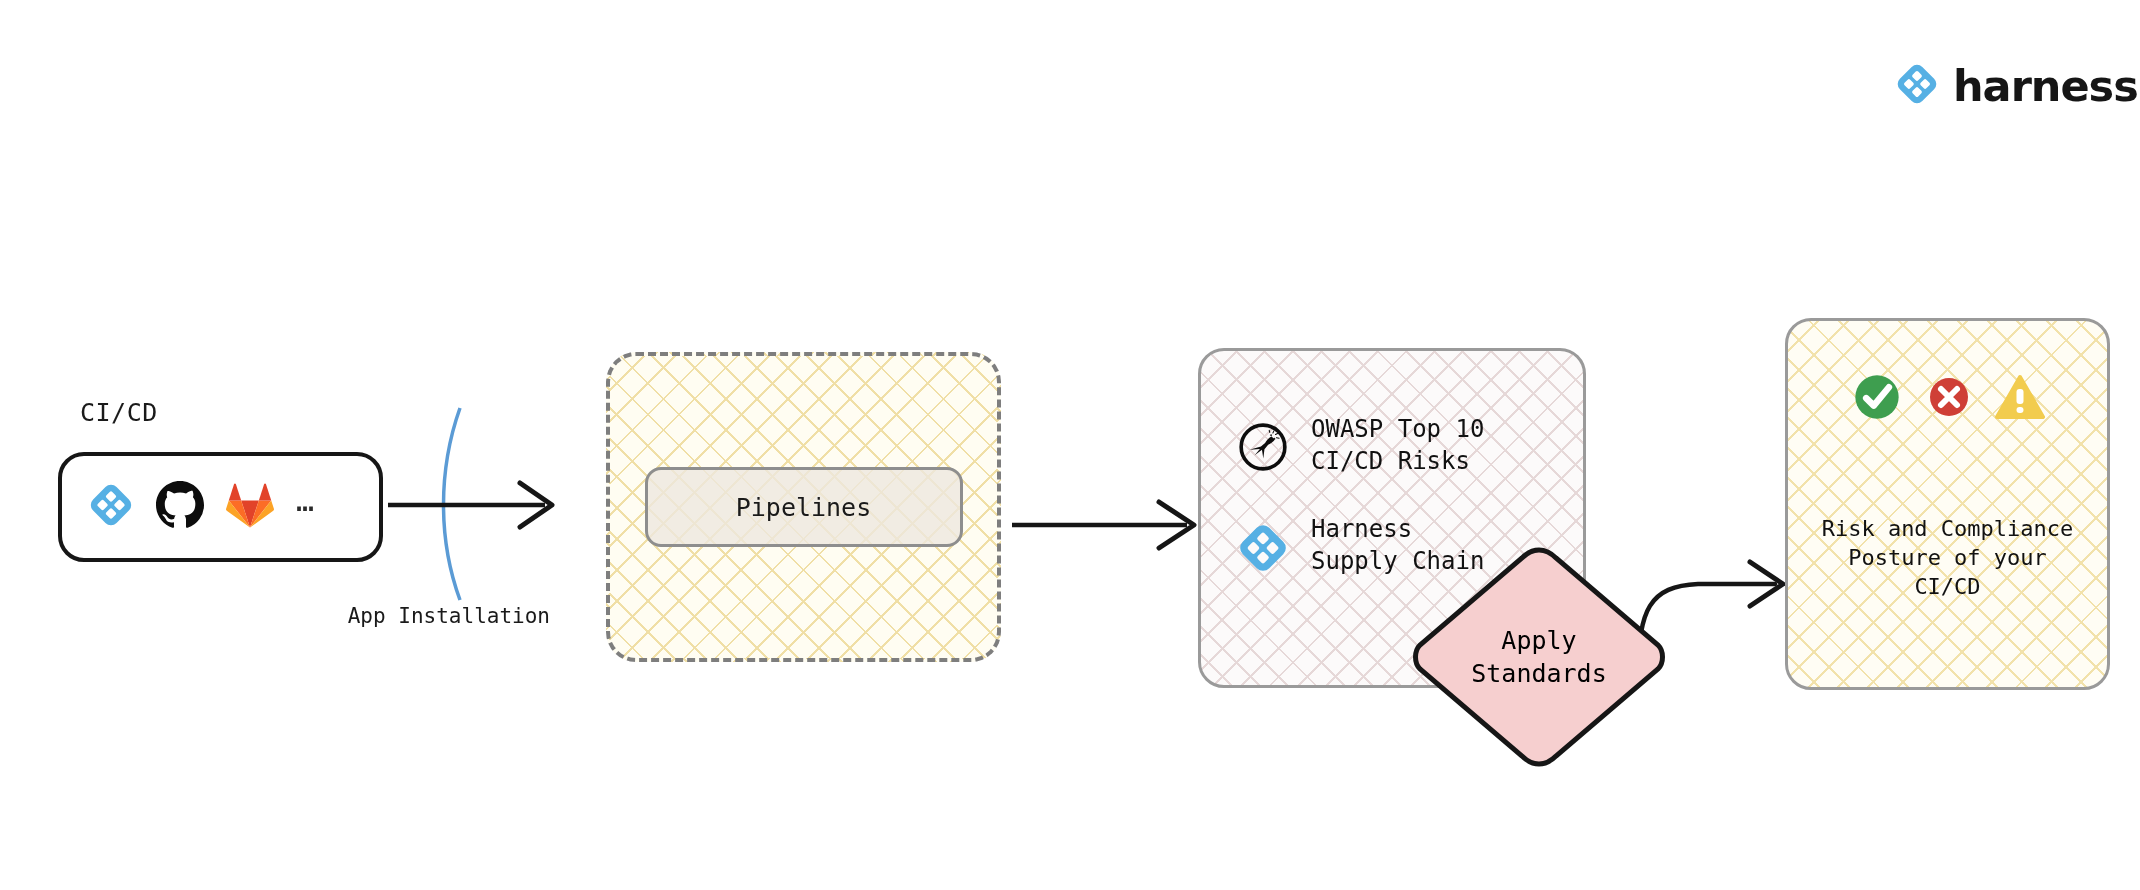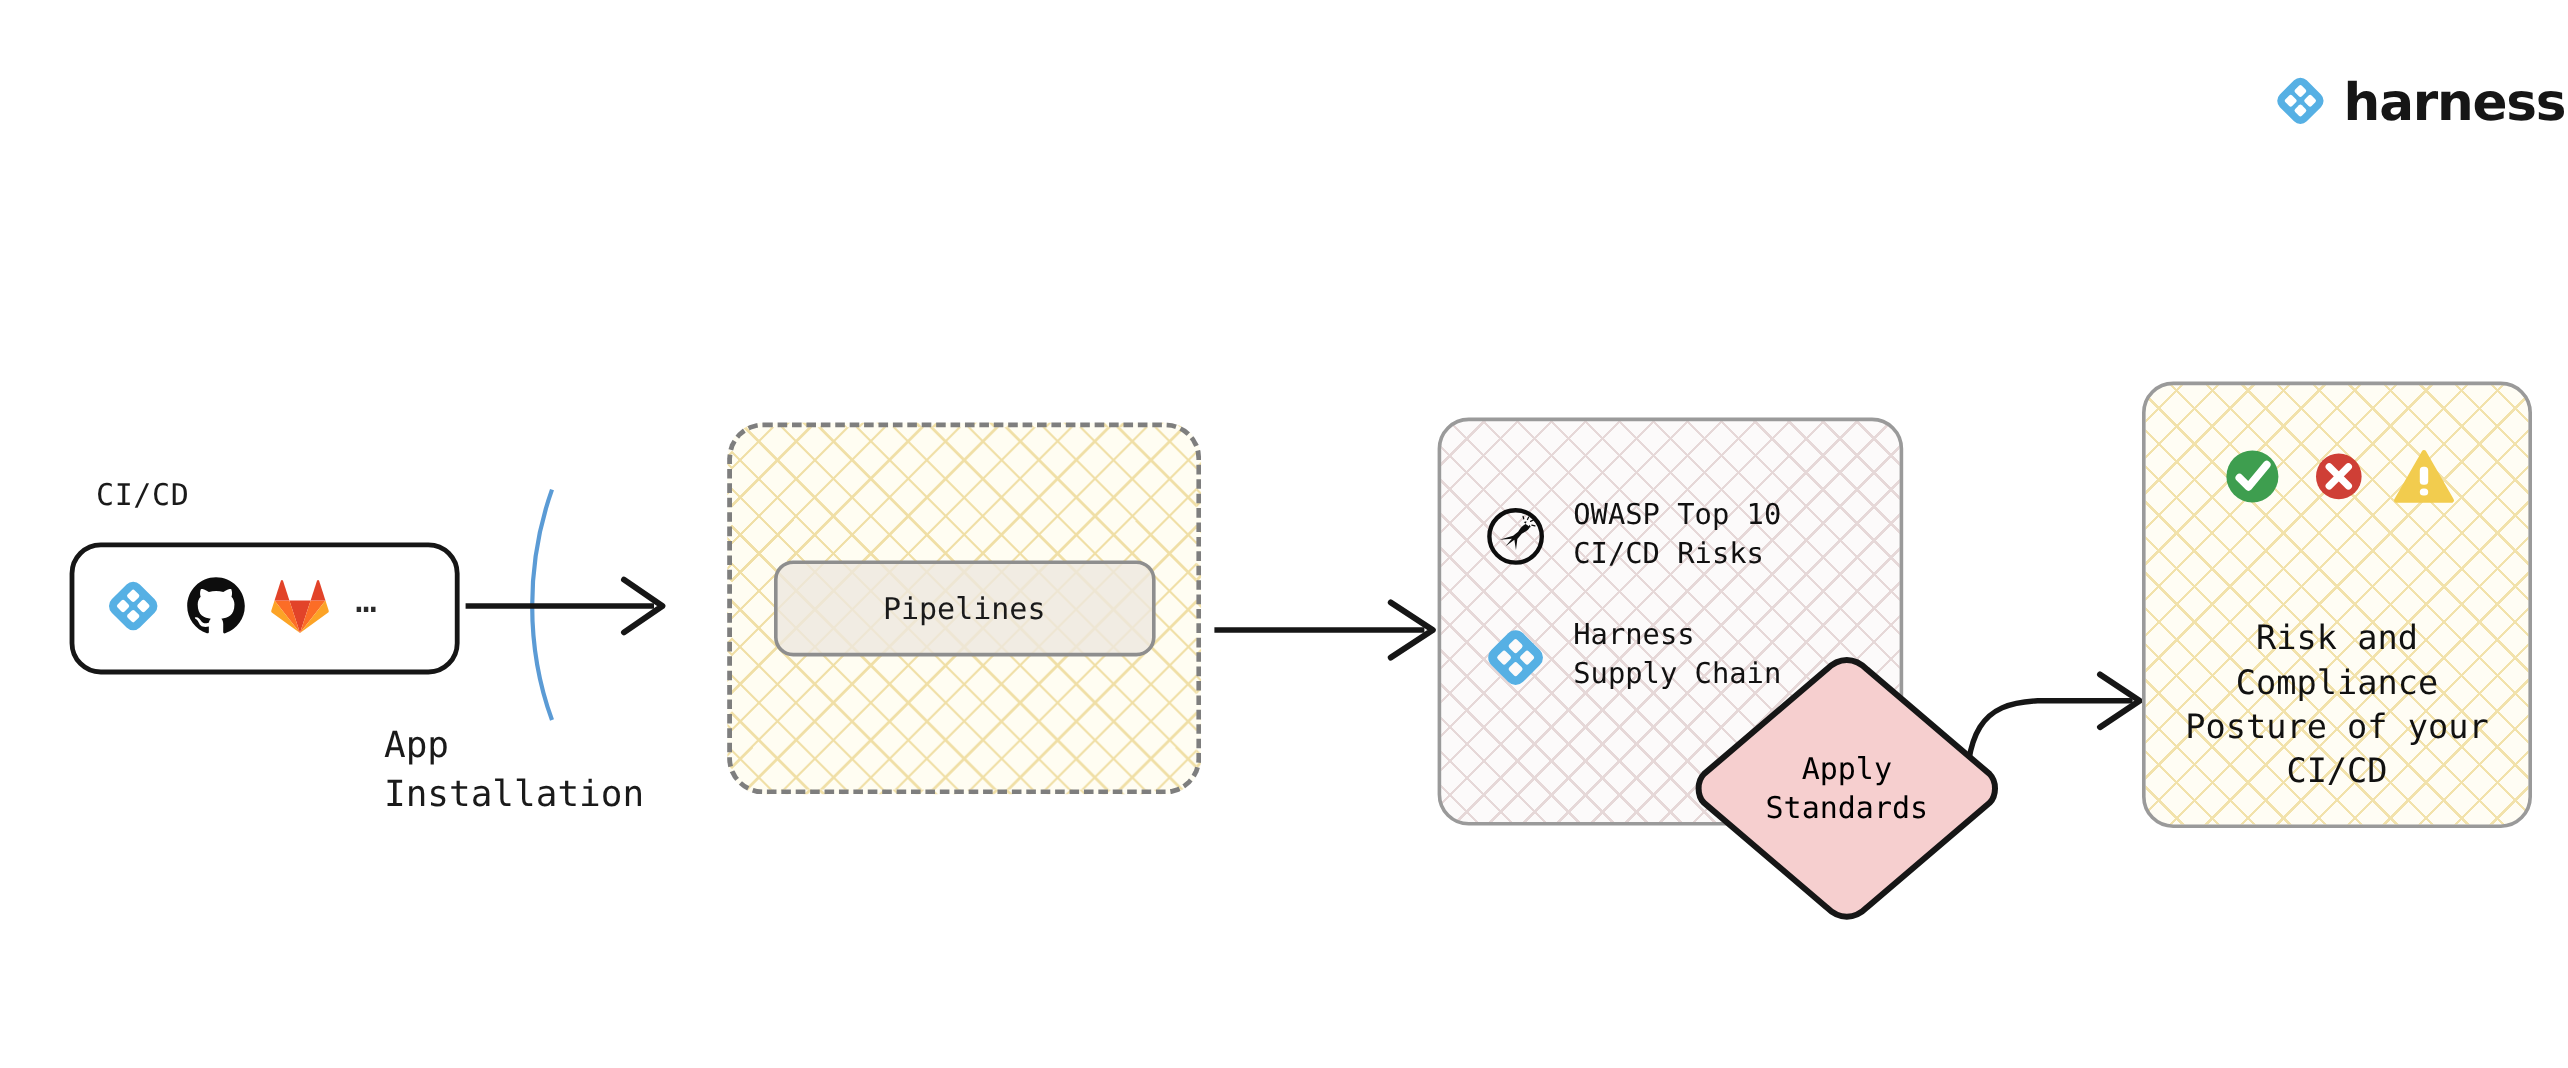--- a/index.html
+++ b/index.html
@@ -25,22 +25,22 @@
   
   .box1{
     position:absolute;left:58px;top:452px;width:325px;height:110px;
     border:4px solid #161616;border-radius:26px;background:#fff;
     display:flex;align-items:center;box-sizing:border-box;padding-left:26px;gap:22px;
   }
   .ellipsis{font-size:30px;color:#2a2a2a;letter-spacing:2px;line-height:1;padding-bottom:12px;}
 
   
   .appinst-label{
-    position:absolute;left:320px;top:602px;width:230px;text-align:left;
-    font-size:30px;line-height:1.35;color:#1a1a1a;
+    position:absolute;left:320px;top:602px;width:230px;text-align:right;
+    font-size:21px;line-height:1.35;color:#1a1a1a;
   }
 
   
   .box2{
     position:absolute;left:606px;top:352px;width:395px;height:310px;
     border:4px dashed #7e7e7e;border-radius:30px;box-sizing:border-box;
     background-color:#fffdf2;
     background-image:
       repeating-linear-gradient(45deg,  #f0dfa6 0 2px, transparent 2px 22px),
       repeating-linear-gradient(-45deg, #f0dfa6 0 2px, transparent 2px 22px);
@@ -72,21 +72,21 @@
     position:absolute;left:1785px;top:318px;width:325px;height:372px;
     border:3px solid #9a9a9a;border-radius:26px;box-sizing:border-box;
     background-color:#fffdf4;
     background-image:
       repeating-linear-gradient(45deg,  #f2e2ab 0 2px, transparent 2px 21px),
       repeating-linear-gradient(-45deg, #f2e2ab 0 2px, transparent 2px 21px);
   }
   .status-row{position:absolute;left:0;right:0;top:50px;display:flex;justify-content:center;align-items:center;gap:22px;}
   .outcome-text{
     position:absolute;left:0;right:0;top:193px;text-align:center;
-    font-size:28px;line-height:1.32;color:#111;white-space:pre-line;
+    font-size:22px;line-height:1.32;color:#111;white-space:pre-line;
   }
 
   
   .diamond-wrap{position:absolute;left:1404px;top:542px;width:270px;height:230px;}
   .diamond-text{
     position:absolute;left:0;top:0;width:270px;height:230px;
     display:flex;flex-direction:column;justify-content:center;align-items:center;
     font-size:25px;line-height:1.32;color:#000000;text-align:center;white-space:pre-line;
     pointer-events:none;
   }

